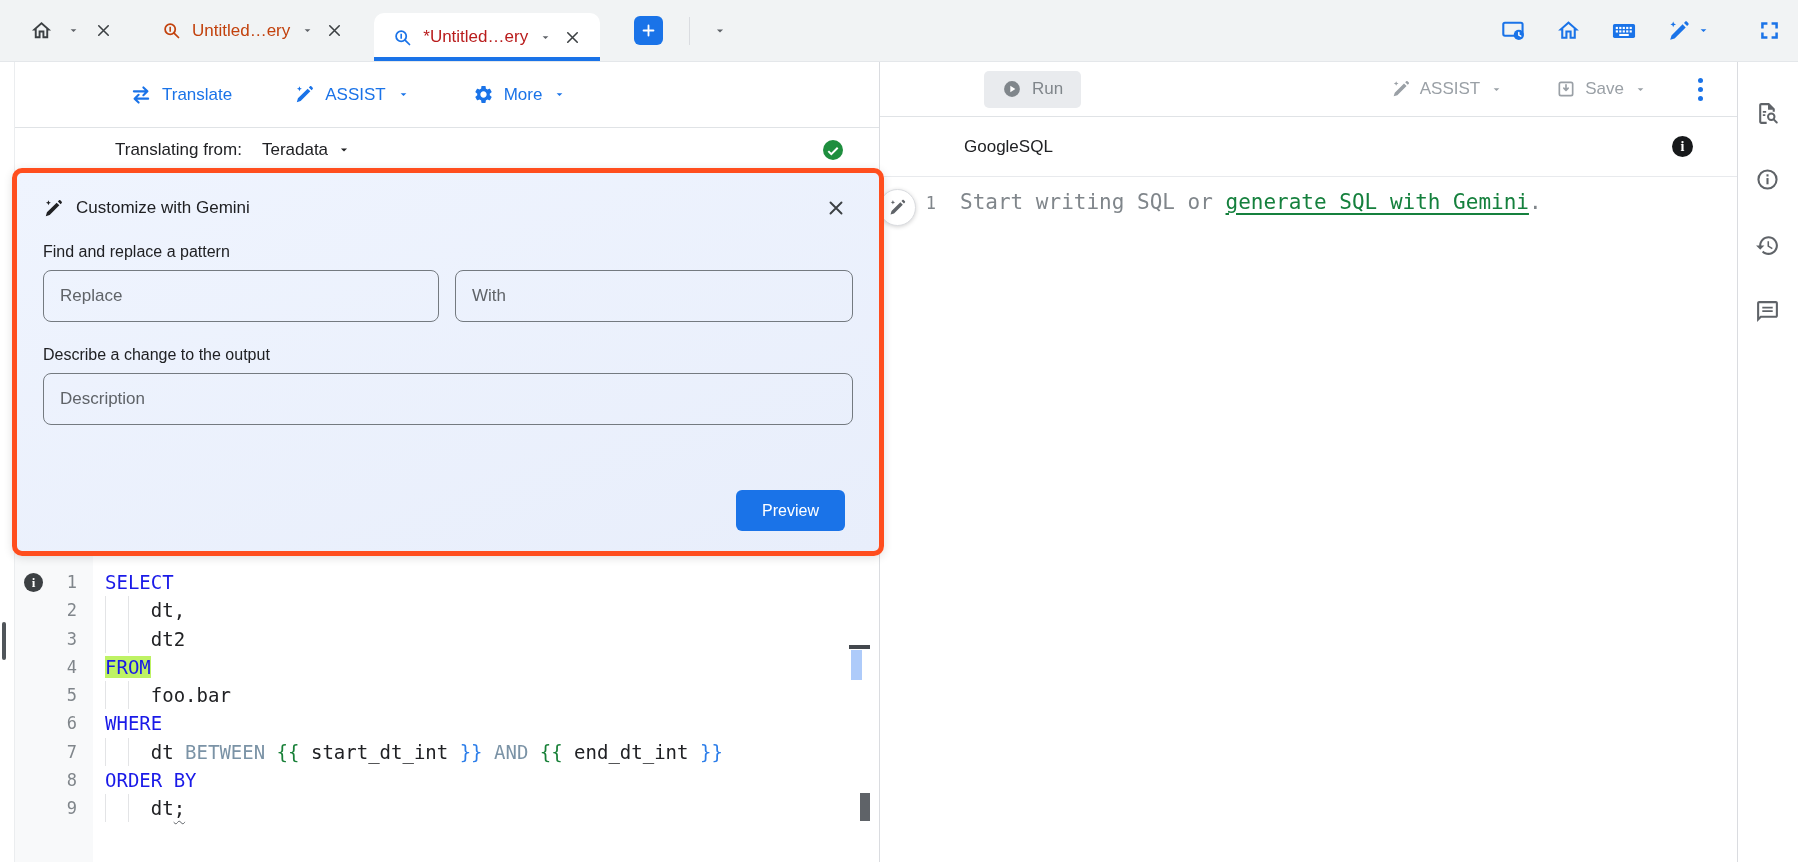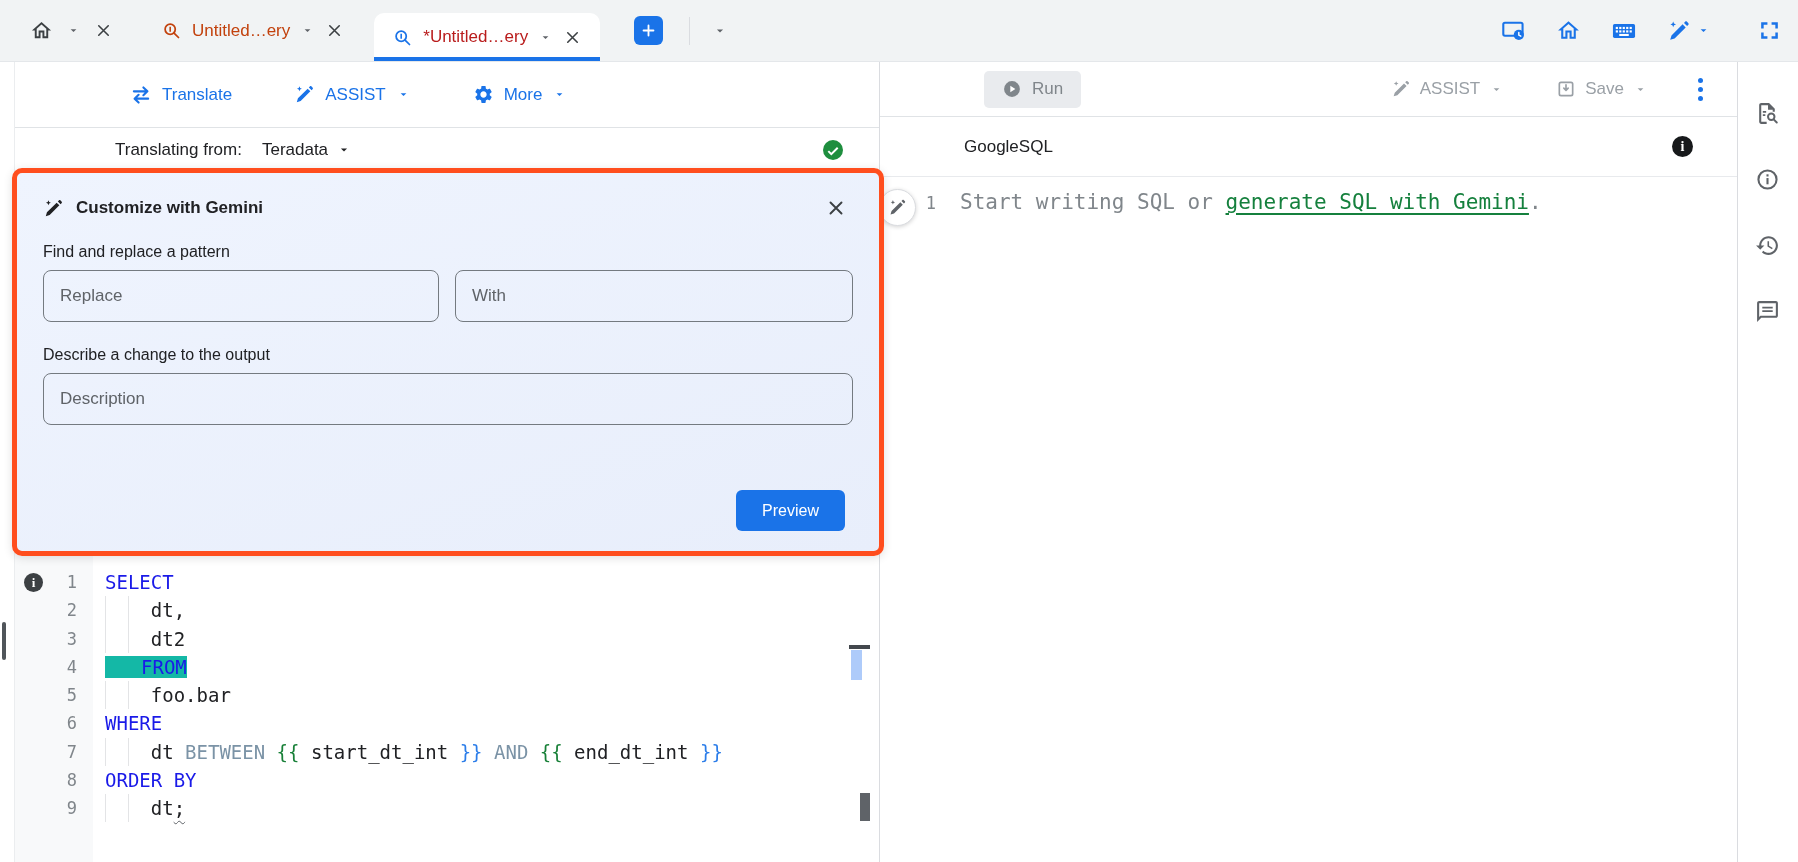--- a/index.html
+++ b/index.html
@@ -50,31 +50,31 @@
   .code-lines { position: absolute; left: 0; right: 0; top: 396px; font-family: "DejaVu Sans Mono", monospace; font-size: 19px; line-height: 28.25px; }
   .code-row { display: flex; }
   .ln { width: 78px; text-align: right; padding-right: 16px; color: #80868b; font-size: 17px; flex: none; }
   .ct { margin-left: 12px; white-space: pre; color: #202124; }
   .ct.guides { background-image: linear-gradient(#e3e4e6,#e3e4e6), linear-gradient(#e3e4e6,#e3e4e6); background-size: 1px 100%, 1px 100%; background-position: 0 0, 23px 0; background-repeat: no-repeat; }
   .kw { color: #1a1ae8; }
   .op { color: #7b93a6; }
   .id { color: #202124; }
   .ob { color: #188038; }
   .cb { color: #2b7de9; }
-  .hl { background: #14b8a6; padding-left: 36px; }
+  .hl { background: #bef264; }
   .sq { text-decoration-line: underline; text-decoration-style: wavy; text-decoration-color: #5f6368; text-decoration-thickness: 1px; text-underline-offset: 5px; }
   .gutter-info { position: absolute; left: 9px; top: 401px; width: 19px; height: 19px; border-radius: 50%; background: #3c4043; color: #fff; font-size: 13px; font-weight: 700; display: flex; align-items: center; justify-content: center; font-family: "Liberation Serif", serif; }
   .ov-dash { position: absolute; left: 834px; top: 473px; width: 21px; height: 4px; background: #43484d; }
   .ov-blue { position: absolute; left: 836px; top: 478px; width: 11px; height: 30px; background: #aecbfa; }
   .ov-thumb { position: absolute; left: 845px; top: 621px; width: 10px; height: 28px; background: #5f6368; }
 
   
   .gdialog { position: absolute; left: 12px; top: 168px; width: 872px; height: 388px; border: 5px solid #ff4e1e; border-radius: 10px; background: linear-gradient(160deg, #eff4fe 0%, #e8eefb 100%); z-index: 6; padding: 24px 26px 20px 26px; display: flex; flex-direction: column; box-shadow: 0 2px 10px rgba(0,0,0,.12); }
   .gd-head { display: flex; align-items: center; }
-  .gd-title { margin-left: 12px; font-size: 17px; font-weight: 700; color: #202124; }
+  .gd-title { margin-left: 12px; font-size: 17px; font-weight: 400; color: #202124; }
   .gd-x { margin-left: auto; color: #3c4043; cursor: pointer; margin-right: 6px; }
   .gd-label { font-size: 16px; color: #202124; margin-top: 24px; margin-bottom: 9px; }
   .gd-row { display: flex; gap: 16px; }
   .gd-input { height: 52px; border: 1px solid #747a80; border-radius: 8px; background: transparent; font-size: 17px; color: #202124; padding: 4px 16px; font-family: inherit; outline: none; }
   .gd-input::placeholder { color: #5f6368; }
   .inp-replace { width: 396px; }
   .inp-with { flex: 1; }
   .inp-desc { width: 100%; }
   .gd-actions { margin-top: auto; display: flex; justify-content: flex-end; padding-right: 8px; }
   .preview-btn { background: #1a73e8; color: #fff; border: none; border-radius: 6px; height: 41px; padding: 0 26px; font-size: 16px; font-weight: 500; font-family: inherit; cursor: pointer; }

